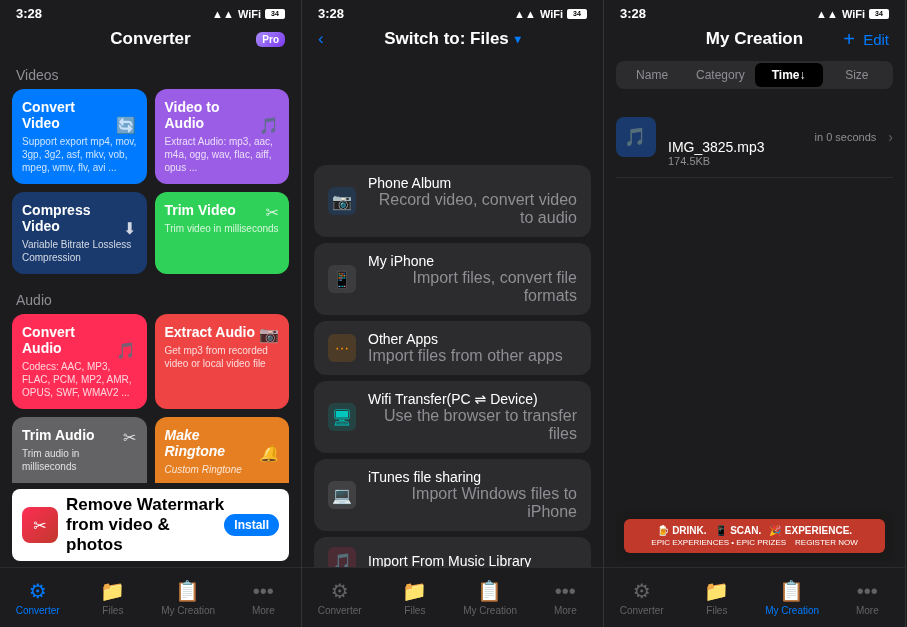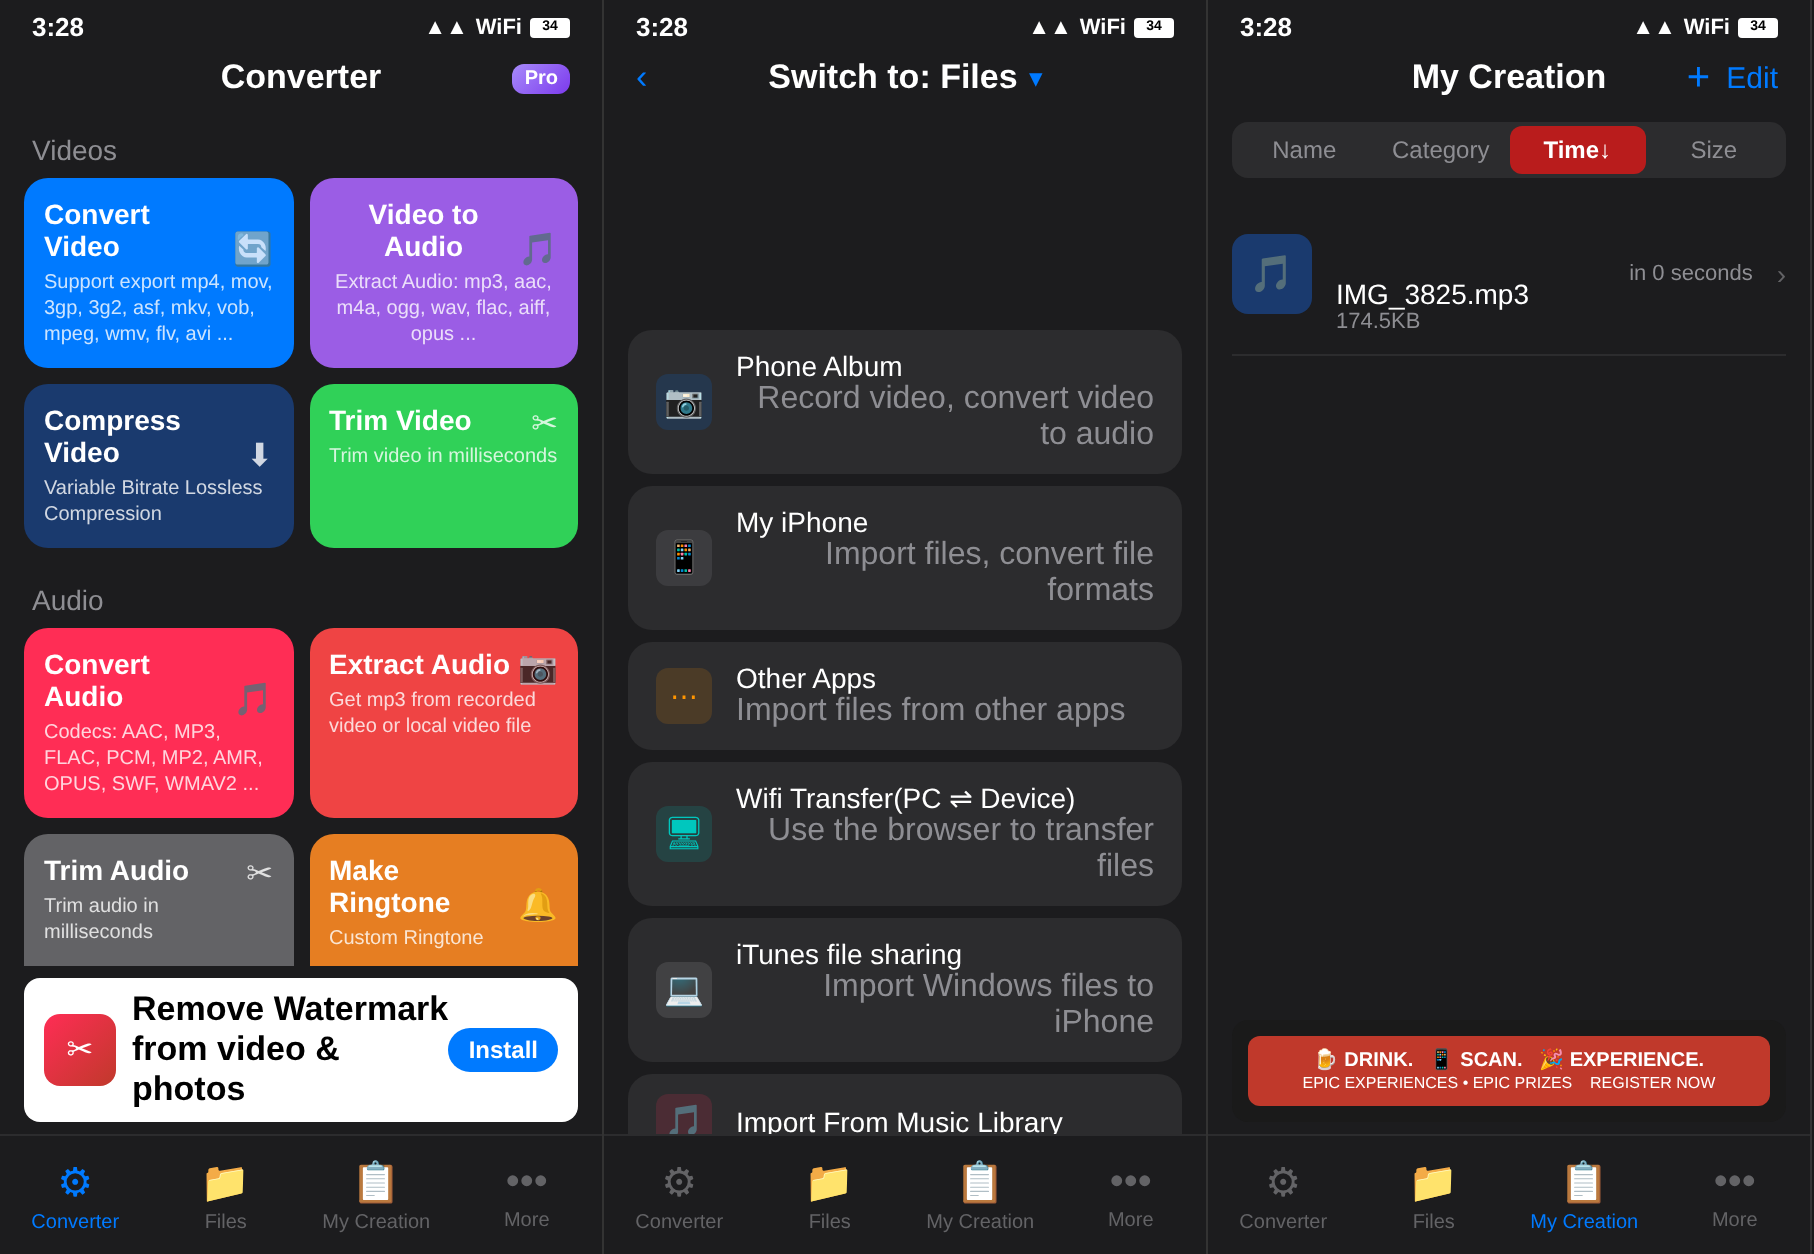--- a/index.html
+++ b/index.html
@@ -147,27 +147,27 @@
       font-size: 16px;
       color: rgba(255,255,255,0.8);
     }
     .card-header {
       display: flex;
       justify-content: space-between;
       align-items: flex-start;
     }
 
     .c-blue { background: #007AFF; }
-    .c-purple { background: #9B5DE5; text-align: center; }
+    .c-purple { background: #9B5DE5; }
     .c-dark-blue { background: #1a3a6e; }
     .c-green { background: #30d158; }
     .c-pink { background: #FF2D55; }
     .c-dark-purple { background: #ef4444; }
     .c-gray { background: #636366; }
-    .c-orange-ring { background: #e67e22; }
+    .c-orange-ring { background: #e67e22; font-style: italic; }
 
     
     .ad-banner {
       display: flex;
       align-items: center;
       background: #fff;
       border-radius: 8px;
       margin: 6px 12px;
       padding: 6px 10px;
       flex-shrink: 0;
@@ -340,21 +340,21 @@
     }
     .tab-item {
       flex: 1;
       text-align: center;
       padding: 5px 4px;
       font-size: 12px;
       border-radius: 6px;
       cursor: pointer;
     }
     .tab-active {
-      background: #b91c1c;
+      background: #000000;
       color: #fff;
       font-weight: 600;
     }
     .tab-inactive {
       color: #8e8e93;
     }
 
     .file-list {
       flex: 1;
       overflow-y: auto;

